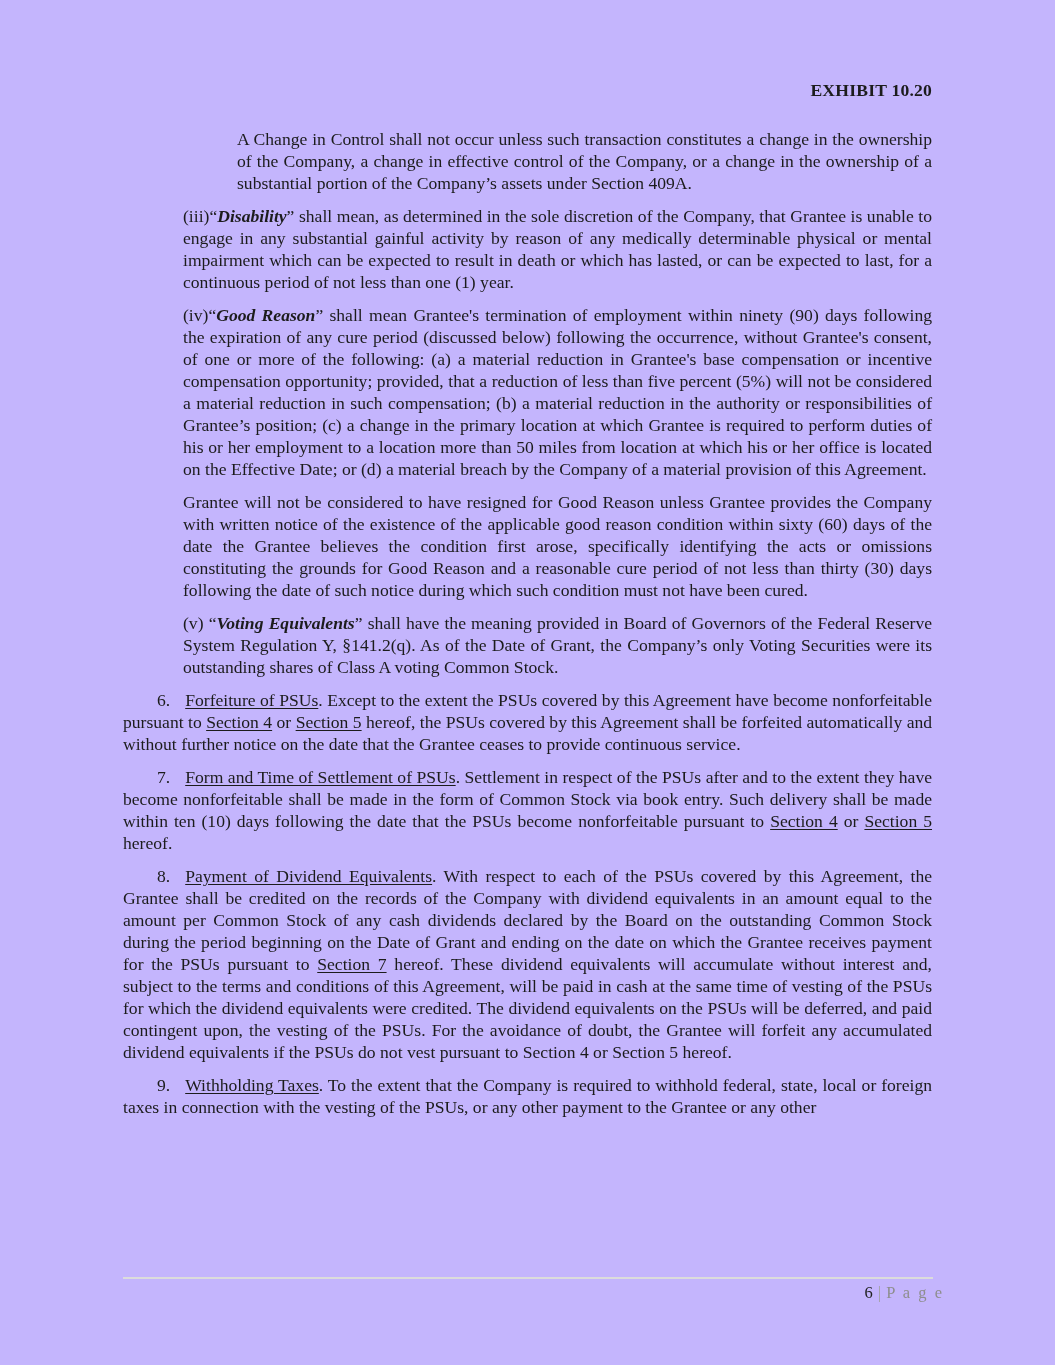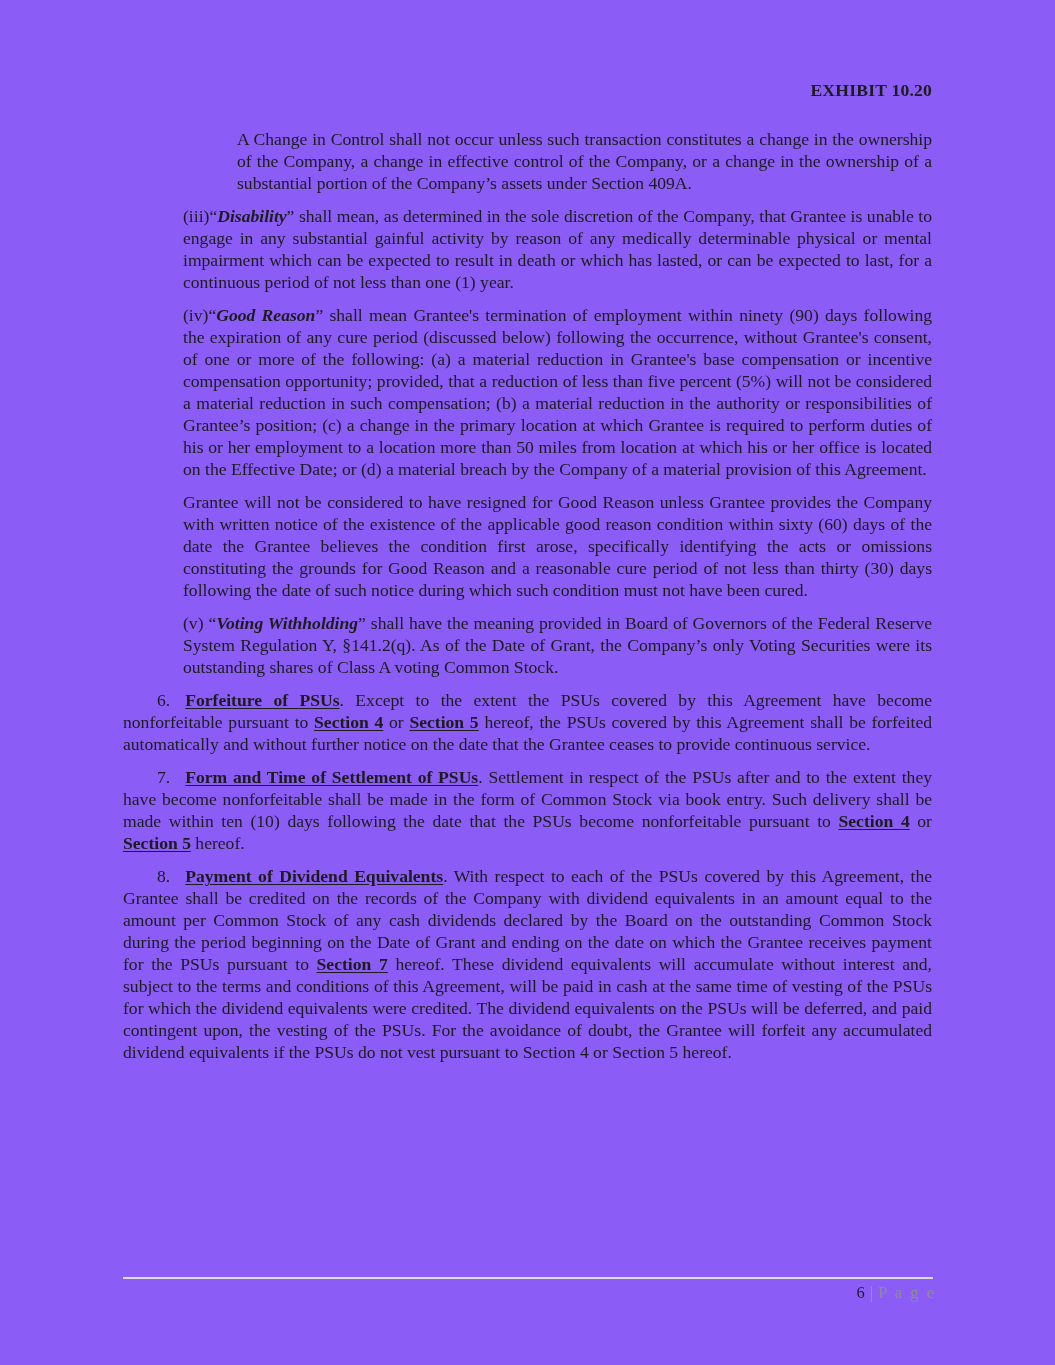--- a/index.html
+++ b/index.html
@@ -15,21 +15,21 @@
     font-family: "Liberation Serif", "DejaVu Serif", serif;
     color: #1c1c1c;
   }
   .sheet {
     position: absolute;
     top: 0; left: 0;
     width: 1055px;
     height: 1365px;
     box-sizing: border-box;
     padding: 81px 123px 0 123px;
-    background: #8b5cf6;
+    background: #c4b5fd;
   }
   .exhibit-header {
     text-align: right;
     font-weight: bold;
     font-size: 17.6px;
     line-height: 19px;
     margin: 0 0 28px 0;
     letter-spacing: 0.2px;
   }
   .para {
@@ -49,36 +49,36 @@
     text-indent: 34px;
   }
   .num {
     margin-right: 15px;
   }
   .term {
     font-weight: bold;
     font-style: italic;
   }
   .bu {
-    font-weight: bold;
+    font-weight: normal;
     text-decoration: underline;
     text-underline-offset: 2px;
   }
   .footer-rule {
     position: absolute;
     left: 123px;
     top: 1277px;
     width: 810px;
     height: 2px;
     background: #dcdcdc;
   }
   .footer-text {
     position: absolute;
     top: 1283px;
-    right: 119px;
+    right: 111px;
     font-size: 16.5px;
     line-height: 20px;
     color: #8e8e8e;
     white-space: pre;
   }
   .footer-text .pg-num {
     color: #222222;
   }
   .footer-text .pg-sep {
     color: #a0a0a0;
@@ -97,26 +97,27 @@
   <div class="exhibit-header">EXHIBIT 10.20</div>
 
   <p class="para quote"><span>A Change in Control shall not occur unless such transaction constitutes a change in the ownership of the Company, a change in effective control of the Company, or a change in the ownership of a substantial portion of the Company’s assets under Section 409A.</span></p>
 
   <p class="para defs"><span>(iii)“</span><span class="term">Disability</span><span>” shall mean, as determined in the sole discretion of the Company, that Grantee is unable to engage in any substantial gainful activity by reason of any medically determinable physical or mental impairment which can be expected to result in death or which has lasted, or can be expected to last, for a continuous period of not less than one (1) year.</span></p>
 
   <p class="para defs"><span>(iv)“</span><span class="term">Good Reason</span><span>” shall mean Grantee's termination of employment within ninety (90) days following the expiration of any cure period (discussed below) following the occurrence, without Grantee's consent, of one or more of the following: (a) a material reduction in Grantee's base compensation or incentive compensation opportunity; provided, that a reduction of less than five percent (5%) will not be considered a material reduction in such compensation; (b) a material reduction in the authority or responsibilities of Grantee’s position; (c) a change in the primary location at which Grantee is required to perform duties of his or her employment to a location more than 50 miles from location at which his or her office is located on the Effective Date; or (d) a material breach by the Company of a material provision of this Agreement.</span></p>
 
   <p class="para defs"><span>Grantee will not be considered to have resigned for Good Reason unless Grantee provides the Company with written notice of the existence of the applicable good reason condition within sixty (60) days of the date the Grantee believes the condition first arose, specifically identifying the acts or omissions constituting the grounds for Good Reason and a reasonable cure period of not less than thirty (30) days following the date of such notice during which such condition must not have been cured.</span></p>
 
-  <p class="para defs"><span>(v) “</span><span class="term">Voting Withholding</span><span>” shall have the meaning provided in Board of Governors of the Federal Reserve System Regulation Y, §141.2(q). As of the Date of Grant, the Company’s only Voting Securities were its outstanding shares of Class A voting Common Stock.</span></p>
+  <p class="para defs"><span>(v) “</span><span class="term">Voting Equivalents</span><span>” shall have the meaning provided in Board of Governors of the Federal Reserve System Regulation Y, §141.2(q). As of the Date of Grant, the Company’s only Voting Securities were its outstanding shares of Class A voting Common Stock.</span></p>
 
   <p class="para section"><span class="num">6.</span><span class="bu">Forfeiture of PSUs</span><span>. Except to the extent the PSUs covered by this Agreement have become nonforfeitable pursuant to </span><span class="bu">Section 4</span><span> or </span><span class="bu">Section 5</span><span> hereof, the PSUs covered by this Agreement shall be forfeited automatically and without further notice on the date that the Grantee ceases to provide continuous service.</span></p>
 
   <p class="para section"><span class="num">7.</span><span class="bu">Form and Time of Settlement of PSUs</span><span>. Settlement in respect of the PSUs after and to the extent they have become nonforfeitable shall be made in the form of Common Stock via book entry. Such delivery shall be made within ten (10) days following the date that the PSUs become nonforfeitable pursuant to </span><span class="bu">Section 4</span><span> or </span><span class="bu">Section 5</span><span> hereof.</span></p>
 
   <p class="para section"><span class="num">8.</span><span class="bu">Payment of Dividend Equivalents</span><span>. With respect to each of the PSUs covered by this Agreement, the Grantee shall be credited on the records of the Company with dividend equivalents in an amount equal to the amount per Common Stock of any cash dividends declared by the Board on the outstanding Common Stock during the period beginning on the Date of Grant and ending on the date on which the Grantee receives payment for the PSUs pursuant to </span><span class="bu">Section 7</span><span> hereof. These dividend equivalents will accumulate without interest and, subject to the terms and conditions of this Agreement, will be paid in cash at the same time of vesting of the PSUs for which the dividend equivalents were credited. The dividend equivalents on the PSUs will be deferred, and paid contingent upon, the vesting of the PSUs. For the avoidance of doubt, the Grantee will forfeit any accumulated dividend equivalents if the PSUs do not vest pursuant to Section 4 or Section 5 hereof.</span></p>
 
+  <p class="para section"><span class="num">9.</span><span class="bu">Withholding Taxes</span><span>. To the extent that the Company is required to withhold federal, state, local or foreign taxes in connection with the vesting of the PSUs, or any other payment to the Grantee or any other</span></p>
 
 </div>
 
 <div class="footer-rule"></div>
 
 <div class="footer-text"><span class="pg-num">6</span><span class="pg-sep">|</span><span class="pg-word">P a g e</span></div>
 
 </body></html>

